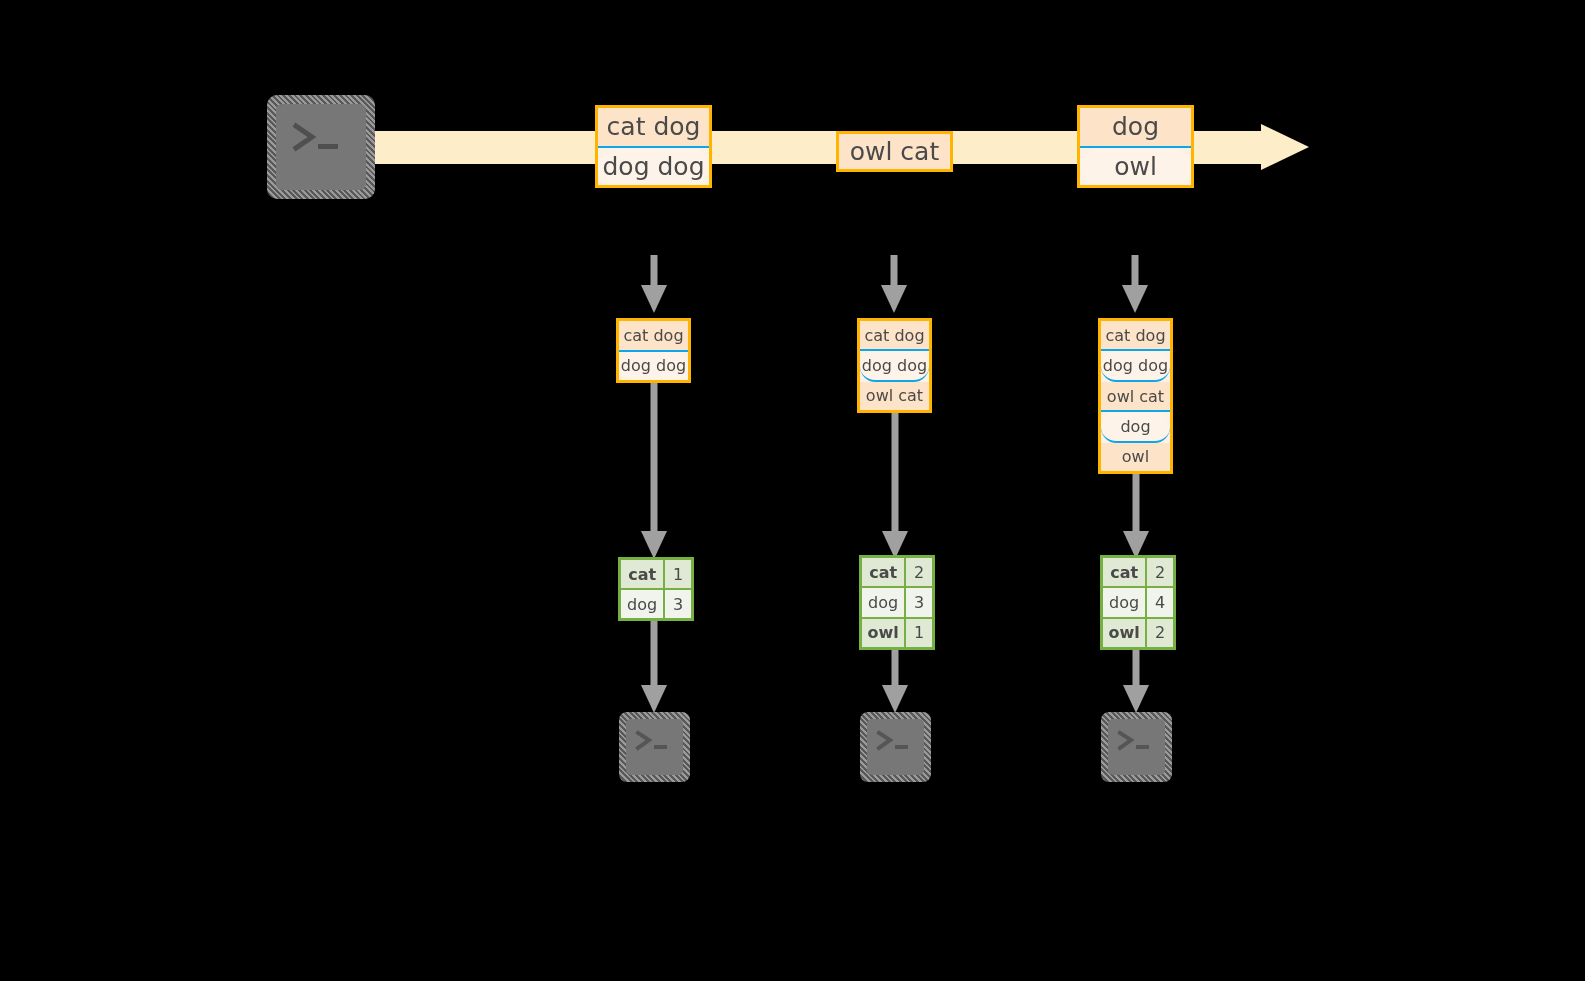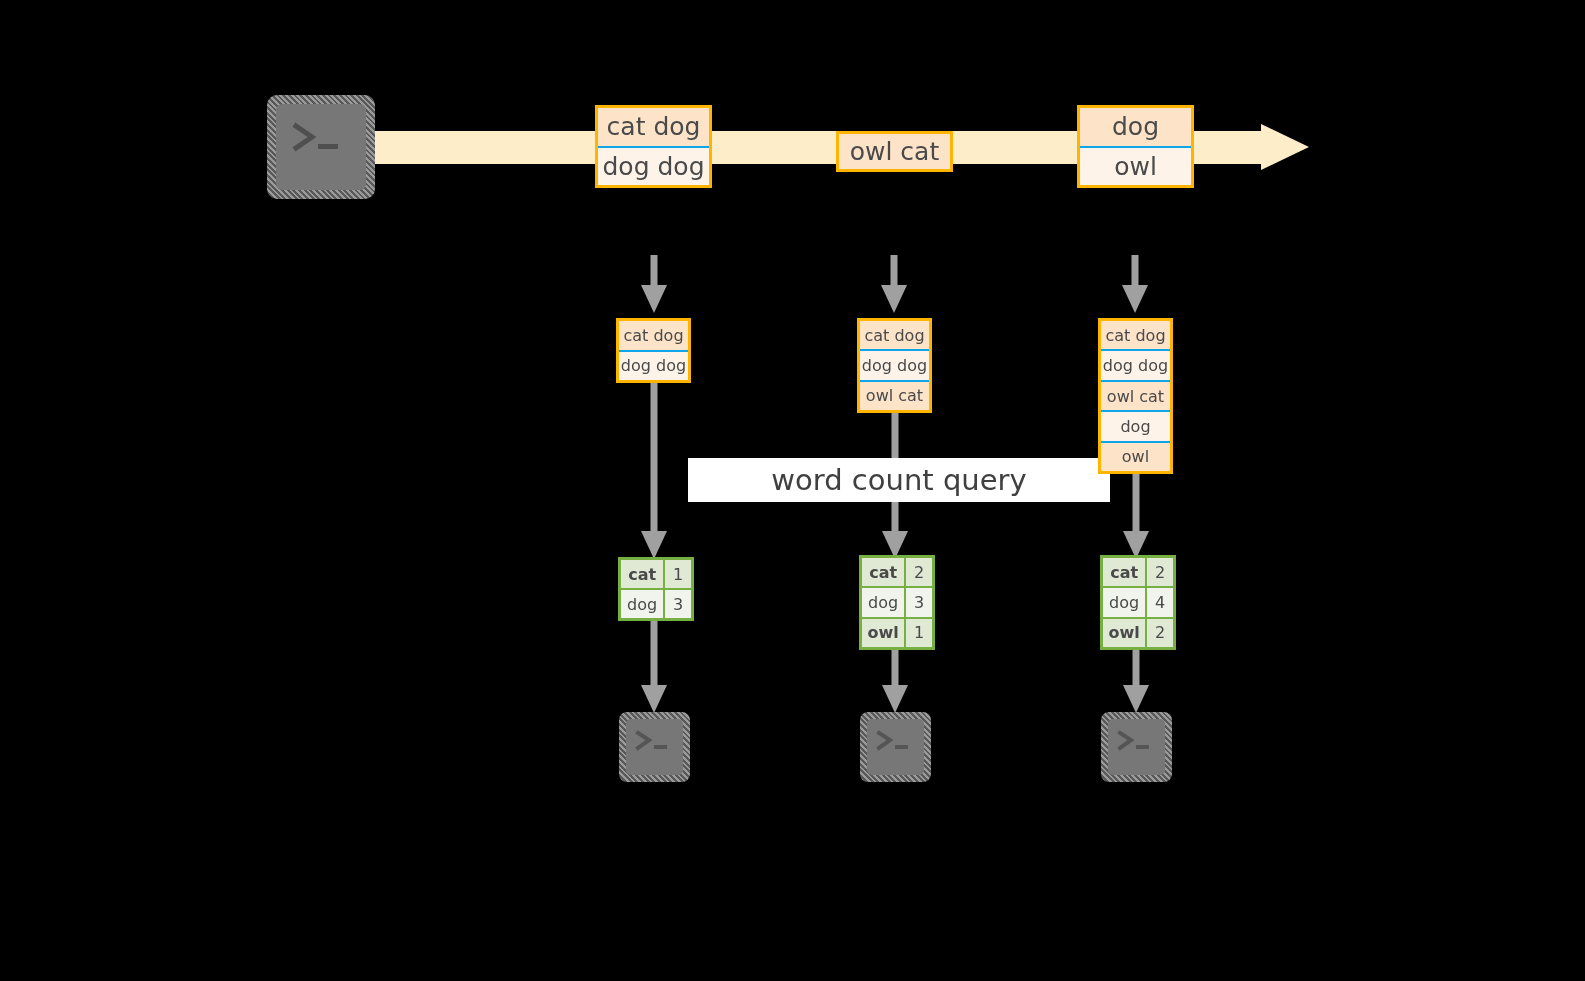--- a/index.html
+++ b/index.html
@@ -71,21 +71,21 @@
     display: flex;
     align-items: center;
     justify-content: center;
     box-sizing: border-box;
     border-bottom: 2px solid #0ea5e9;
     white-space: nowrap;
     color: #4a4a4a;
   }
   .rec-row:last-child { border-bottom: none; }
   .rec-row.shade-a { background: #fde3c8; }
-  .rec-row.shade-b { background: #fdf3e8; }
+  .rec-row.shade-b { background: #fdf3e8; border-radius: 18px; }
 
   .rec-big .rec-row { font-size: 25px; }
   .rec-small .rec-row { font-size: 16px; }
 
   
   .res-box {
     position: absolute;
     box-sizing: border-box;
     border: 3px solid #76b043;
     display: flex;
@@ -222,23 +222,20 @@
       <path d="M3 118 L29 118 L16 146 Z" fill="#a0a0a0"></path>
     </svg>
   </div>
   <div class="conn" style="left:1120px; top:474px;">
     <svg width="32" height="89" viewBox="0 0 32 89">
       <line x1="16" y1="0" x2="16" y2="61" stroke="#a0a0a0" stroke-width="7"></line>
       <path d="M3 57 L29 57 L16 85 Z" fill="#a0a0a0"></path>
     </svg>
   </div>
 
-  <div class="query-band" style="left:688px; top:458px; width:422px; height:44px;">
-    <span class="query-text">word count query</span>
-  </div>
 
   <div class="res-box" style="left:618px; top:557px; width:76px; height:64px;">
     <div class="res-row shade-a">
       <div class="res-key">cat</div>
       <div class="res-val">1</div>
     </div>
     <div class="res-row shade-b">
       <div class="res-key">dog</div>
       <div class="res-val">3</div>
     </div>

